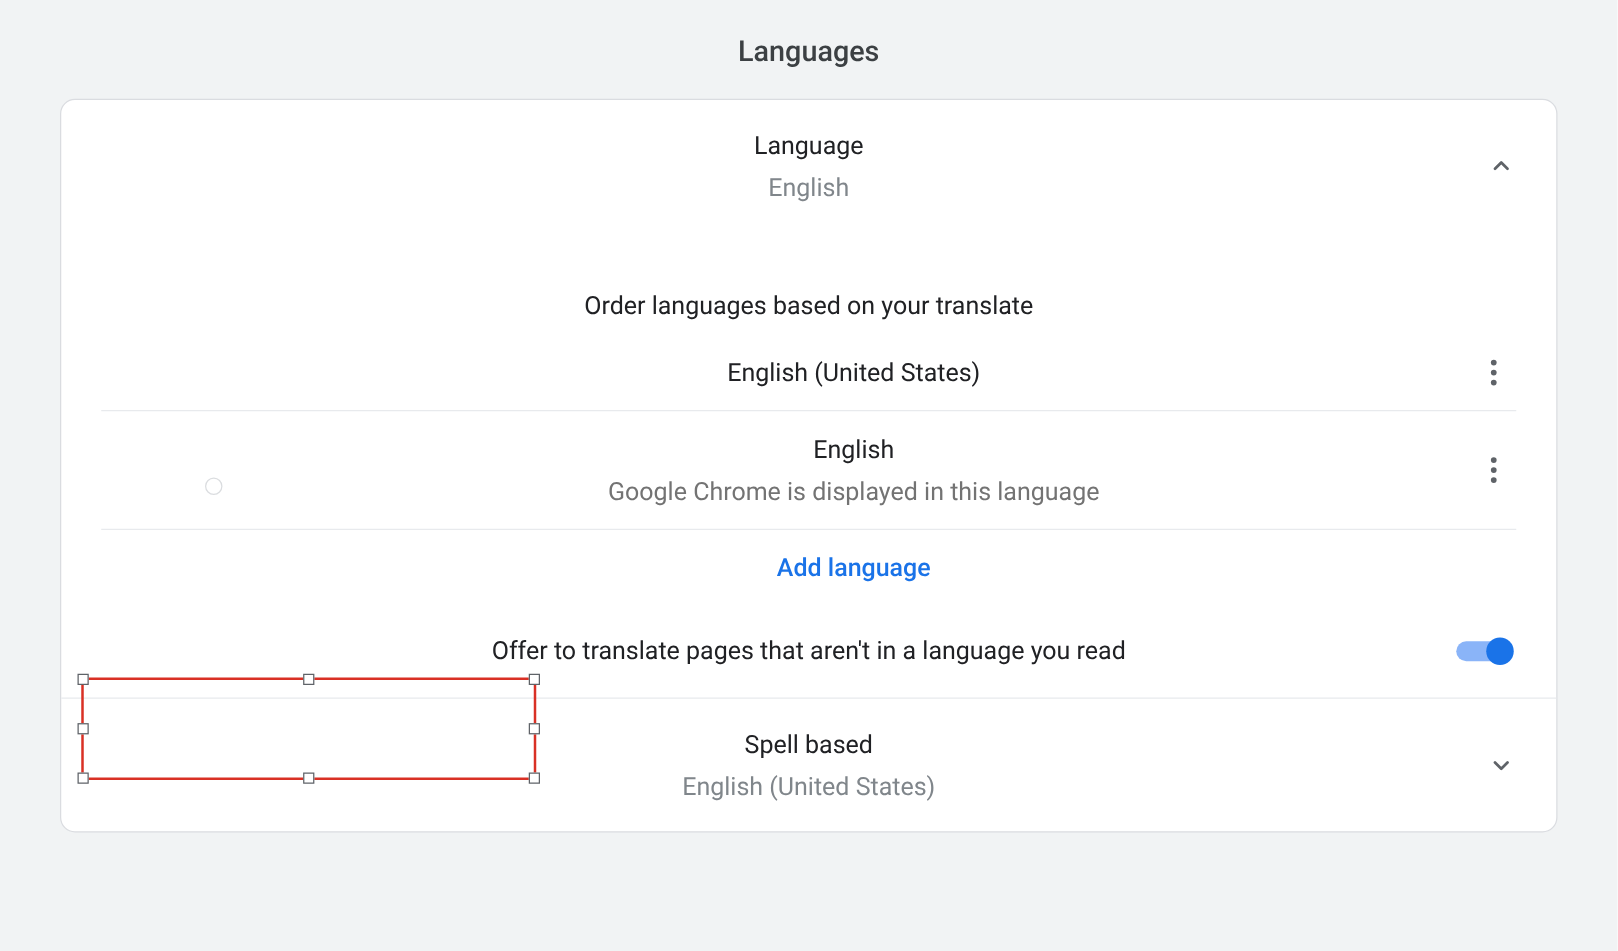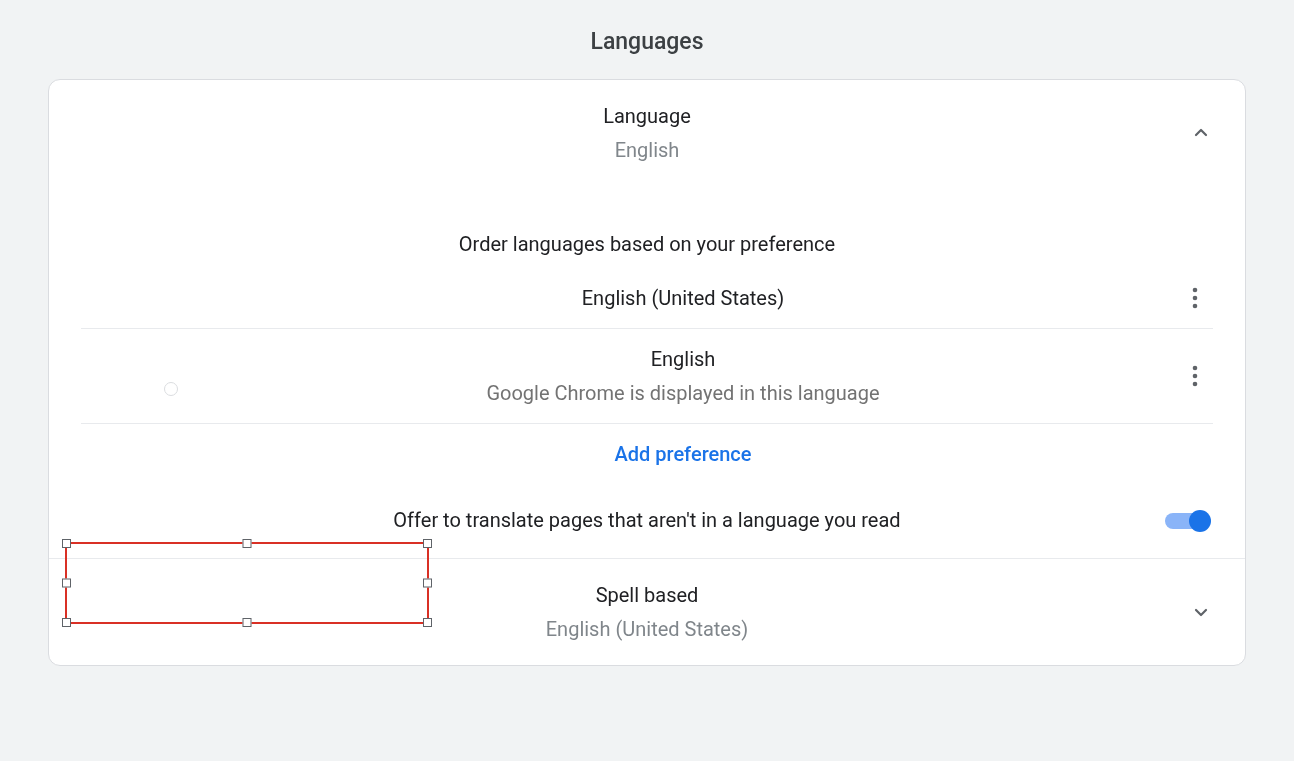--- a/index.html
+++ b/index.html
@@ -176,21 +176,21 @@
     <div class="sect">
       <div class="row-title">Language</div>
       <div class="row-sub">English</div>
       <div class="chev">
         <svg width="24" height="24" viewBox="0 0 24 24" fill="none">
             <path d="M7 14l5-5 5 5" stroke="#5f6368" stroke-width="2.2" stroke-linecap="round" stroke-linejoin="round"></path>
           </svg>
       </div>
     </div>
 
-    <div class="order-desc">Order languages based on your preference</div>
+    <div class="order-desc">Order languages based on your translate</div>
 
     <div class="lang-list">
 
       <div class="lang-item">
         <div class="lang-name">English (United States)</div>
         <div class="more-btn">
           <svg width="20" height="26" viewBox="0 0 20 26">
               <circle cx="10" cy="5" r="2.3" fill="#5f6368"></circle>
               <circle cx="10" cy="13" r="2.3" fill="#5f6368"></circle>
               <circle cx="10" cy="21" r="2.3" fill="#5f6368"></circle>
@@ -208,21 +208,21 @@
               <circle cx="10" cy="21" r="2.3" fill="#5f6368"></circle>
             </svg>
         </div>
 
         <div class="cursor-anno" style="left:78px; top:48px;">
             <span style="top:-4px;"></span>
           </div>
       </div>
 
       <div class="add-row" style="position:relative;">
-        <span class="add-link">Add preference</span>
+        <span class="add-link">Add language</span>
       </div>
     </div>
 
     <div class="translate-row">
       <span class="translate-label">Offer to translate pages that aren't in a language you read</span>
       <div class="switch">
         <div class="switch-track"></div>
         <div class="switch-thumb"></div>
       </div>
     </div>

